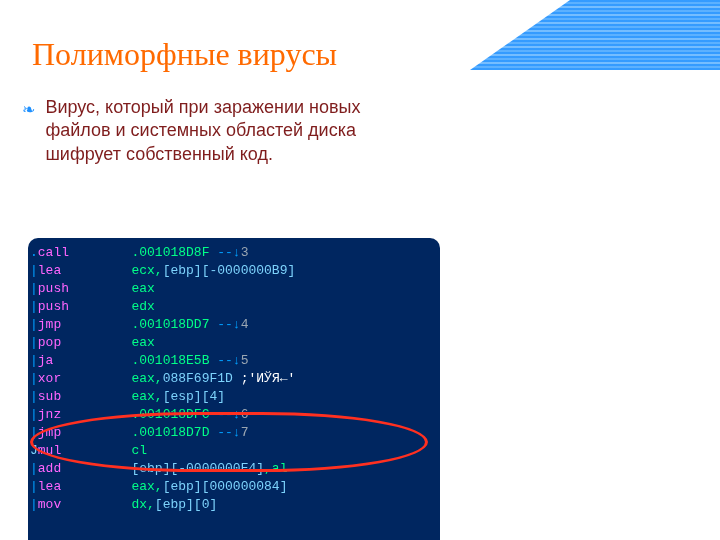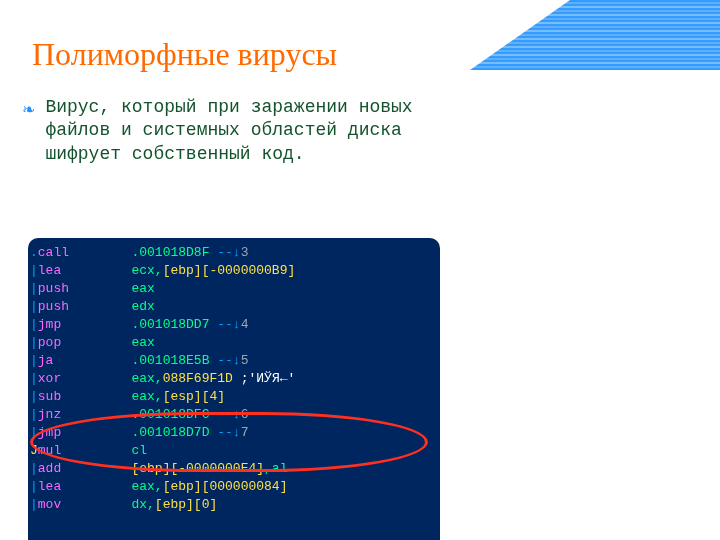--- a/index.html
+++ b/index.html
@@ -44,24 +44,24 @@
     gap: 10px;
   }
   .bullet-icon {
     flex: 0 0 auto;
     margin-top: 4px;
     color: #1e90ff;
     font-size: 16px;
     font-family: Georgia, serif;
   }
   .bullet-text {
-    color: #14532d;
+    color: #7f1d1d;
     font-size: 18px;
     line-height: 1.3;
-    font-family: Liberation Mono, monospace;
+    font-family: Liberation Sans, sans-serif;
   }
   .code-panel {
     position: absolute;
     left: 28px;
     top: 238px;
     width: 412px;
     height: 328px;
     background: #002660;
     color: #fff;
     font-family: "Courier New", monospace;
@@ -69,21 +69,21 @@
     line-height: 18px;
     padding: 6px 2px;
     border-radius: 10px;
     overflow: hidden;
     white-space: pre;
   }
   .code-line { display: block; }
   .c-gut  { color: #00a0ff; }   
   .c-mn   { color: #ff66ff; }   
   .c-arg  { color: #00ff88; }   
-  .c-lit  { color: #fde047; }   
+  .c-lit  { color: #7dd3fc; }   
   .c-cmt  { color: #ffffff; margin-top: 16px; }   
   .c-grey { color: #9aa6b2; }
   .circle-annot {
     position: absolute;
     left: 30px;
     bottom: 68px;
     width: 398px;
     height: 60px;
     border: 3px solid #ff3020;
     border-radius: 50% / 60%;

